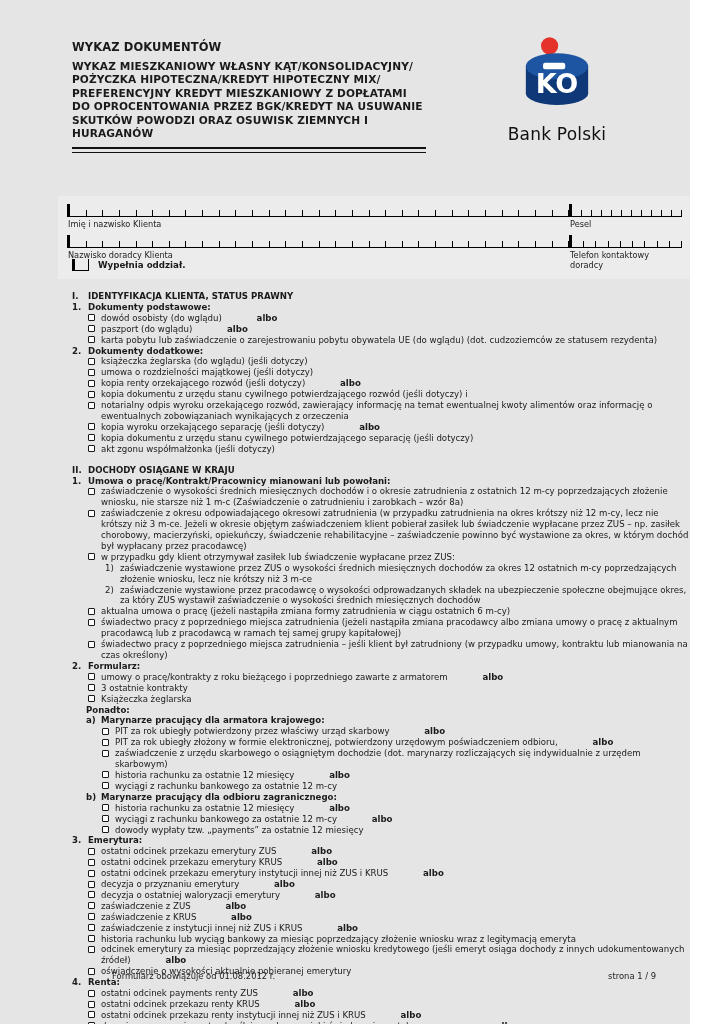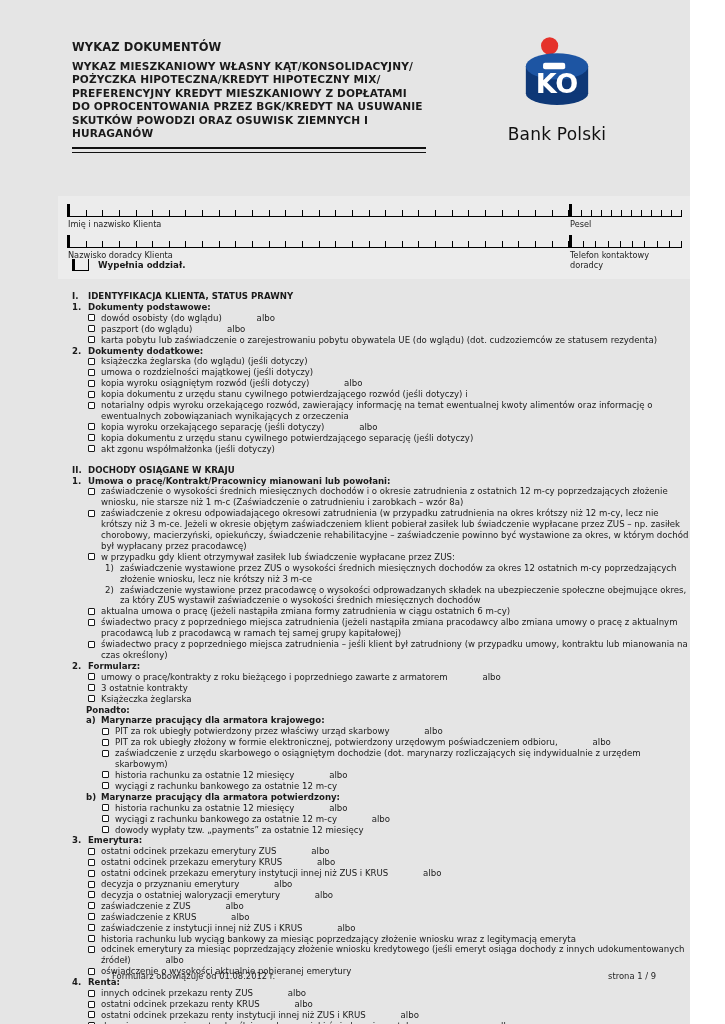--- a/index.html
+++ b/index.html
@@ -44,21 +44,21 @@
   .it{display:flex;}
   .it.ck{margin-left:16px;}
   .it.ck2{margin-left:30px;}
   .it.nm{margin-left:33px;}
   .it.nm .mk{width:15px;flex-shrink:0;}
   .it.pl{margin-left:14px;font-weight:bold;}
   .it.sb{margin-left:14px;font-weight:bold;}
   .it.sb .mk{width:15px;flex-shrink:0;}
   .cbx{width:7px;height:7px;border:1px solid #1a1a1a;border-radius:1px;margin:1.5px 6px 0 0;flex-shrink:0;background:#fff;}
   .txt{flex:1;}
-  .txt b{font-weight:normal;padding-left:32px;}
+  .txt b{font-weight:bold;padding-left:32px;}
 
   
   .footer{position:absolute;left:72px;right:34px;top:971px;display:flex;justify-content:space-between;font-size:8.4px;color:#222;padding-left:40px;}
 </style>
 </head>
 <body>
 
 <div class="page">
 
   <div class="header">
@@ -226,21 +226,21 @@
         <div class="it ck">
           <span class="cbx"></span>
           <span class="txt"><span>książeczka żeglarska (do wglądu) (jeśli dotyczy)</span></span>
         </div>
         <div class="it ck">
           <span class="cbx"></span>
           <span class="txt"><span>umowa o rozdzielności majątkowej (jeśli dotyczy)</span></span>
         </div>
         <div class="it ck">
           <span class="cbx"></span>
-          <span class="txt"><span>kopia wyroku osiągniętym rozwód (jeśli dotyczy) </span><b>albo</b></span>
+          <span class="txt"><span>kopia renty orzekającego rozwód (jeśli dotyczy) </span><b>albo</b></span>
         </div>
         <div class="it ck">
           <span class="cbx"></span>
           <span class="txt"><span>kopia dokumentu z urzędu stanu cywilnego potwierdzającego rozwód (jeśli dotyczy) i</span></span>
         </div>
         <div class="it ck">
           <span class="cbx"></span>
           <span class="txt"><span>notarialny odpis wyroku orzekającego rozwód, zawierający informację na temat ewentualnej kwoty alimentów oraz informację o ewentualnych zobowiązaniach wynikających z orzeczenia</span></span>
         </div>
         <div class="it ck">
@@ -335,21 +335,21 @@
         <div class="it ck2">
           <span class="cbx"></span>
           <span class="txt"><span>historia rachunku za ostatnie 12 miesięcy </span><b>albo</b></span>
         </div>
         <div class="it ck2">
           <span class="cbx"></span>
           <span class="txt"><span>wyciągi z rachunku bankowego za ostatnie 12 m-cy</span></span>
         </div>
         <div class="it sb">
           <span class="mk">b)</span>
-          <span class="txt"><span>Marynarze pracujący dla armatora potwierdzony:</span></span>
+          <span class="txt"><span>Marynarze pracujący dla odbioru zagranicznego:</span></span>
         </div>
         <div class="it ck2">
           <span class="cbx"></span>
           <span class="txt"><span>historia rachunku za ostatnie 12 miesięcy </span><b>albo</b></span>
         </div>
         <div class="it ck2">
           <span class="cbx"></span>
           <span class="txt"><span>wyciągi z rachunku bankowego za ostatnie 12 m-cy </span><b>albo</b></span>
         </div>
         <div class="it ck2">
@@ -403,21 +403,21 @@
         <div class="it ck">
           <span class="cbx"></span>
           <span class="txt"><span>oświadczenie o wysokości aktualnie pobieranej emerytury</span></span>
         </div>
         <div class="g-head">
           <span class="g-num">4.</span>
           <span>Renta:</span>
         </div>
         <div class="it ck">
           <span class="cbx"></span>
-          <span class="txt"><span>innych odcinek przekazu renty ZUS </span><b>albo</b></span>
+          <span class="txt"><span>ostatni odcinek payments renty ZUS </span><b>albo</b></span>
         </div>
         <div class="it ck">
           <span class="cbx"></span>
           <span class="txt"><span>ostatni odcinek przekazu renty KRUS </span><b>albo</b></span>
         </div>
         <div class="it ck">
           <span class="cbx"></span>
           <span class="txt"><span>ostatni odcinek przekazu renty instytucji innej niż ZUS i KRUS </span><b>albo</b></span>
         </div>
         <div class="it ck">

